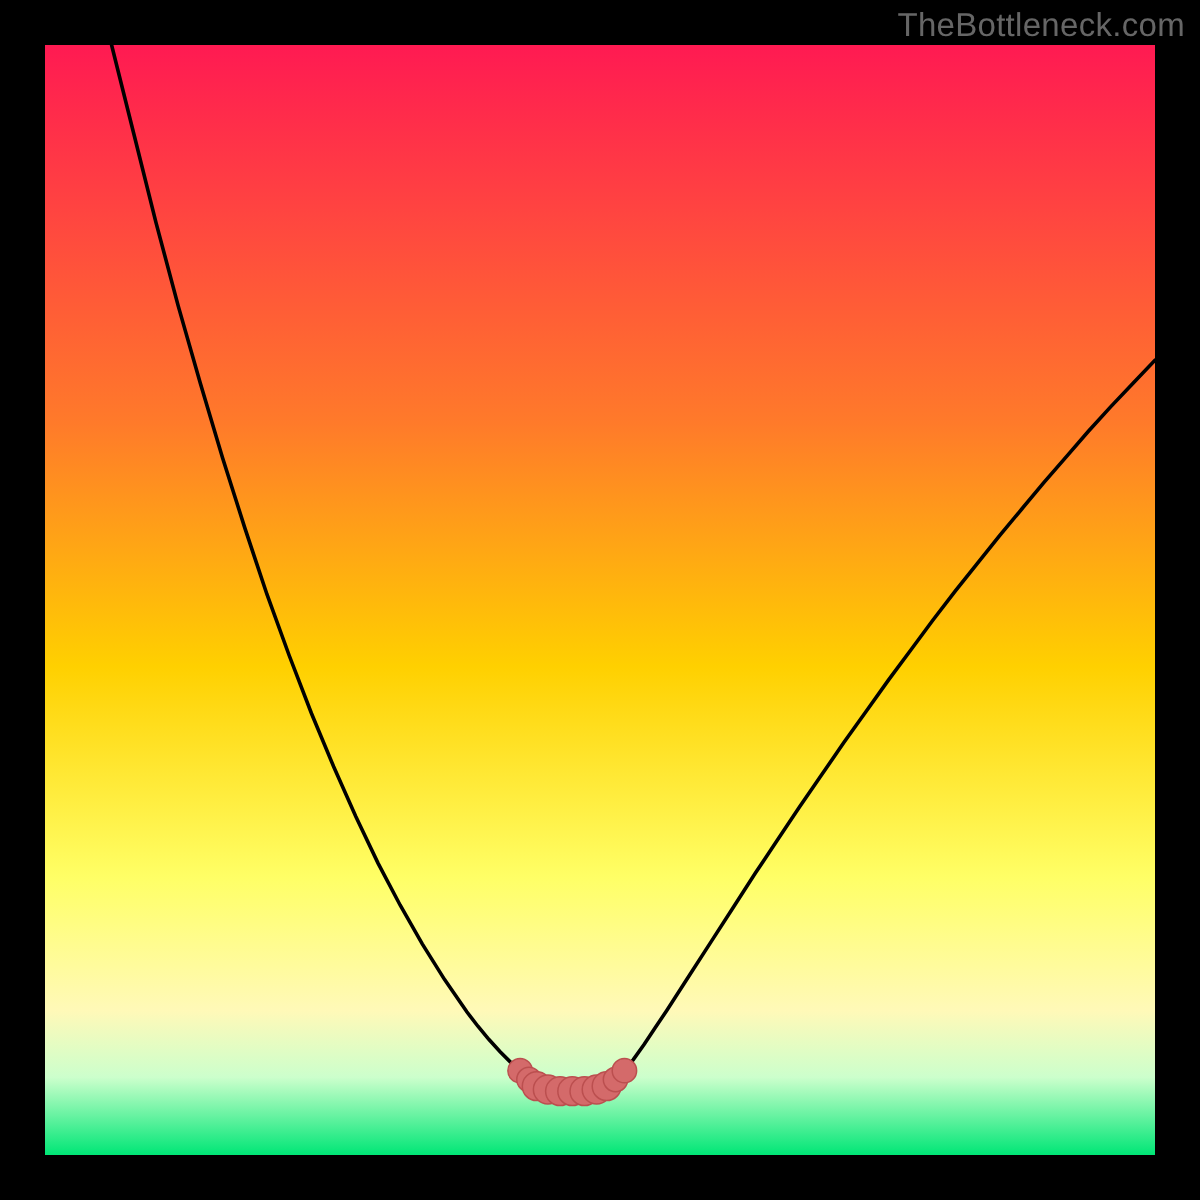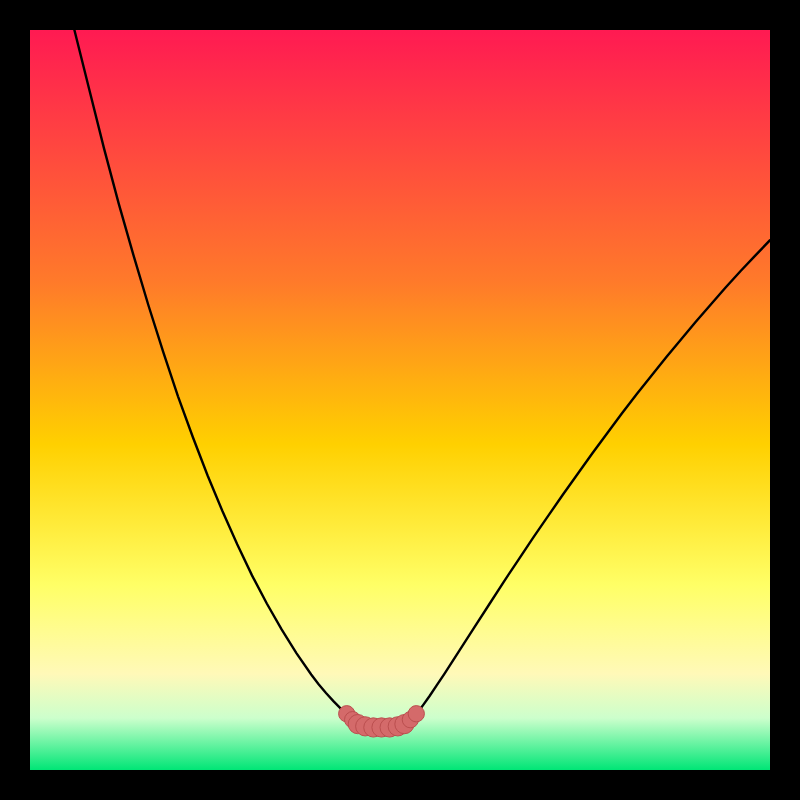--- a/index.html
+++ b/index.html
@@ -35,20 +35,21 @@
     font-size: 22px;
     letter-spacing: 0.2px;
     font-weight: 500;
     user-select: none;
   }
 </style>
 </head>
 <body>
 
 <div class="frame">
+  <div class="watermark">TheBottleneck.com</div>
   <div class="plot-wrap">
     <svg id="plot-svg" width="740" height="740" viewBox="0 0 740 740" preserveAspectRatio="none">
       <defs>
         <linearGradient id="bg-grad" x1="0" y1="0" x2="0" y2="1">
           <stop id="g0" offset="0%" stop-color="#ff1a52"></stop>
           <stop id="g1" offset="34%" stop-color="#ff7a2a"></stop>
           <stop id="g2" offset="56%" stop-color="#ffd000"></stop>
           <stop id="g3" offset="75%" stop-color="#ffff66"></stop>
           <stop id="g4" offset="87%" stop-color="#fff9b8"></stop>
           <stop id="g5" offset="93%" stop-color="#ccffcc"></stop>

